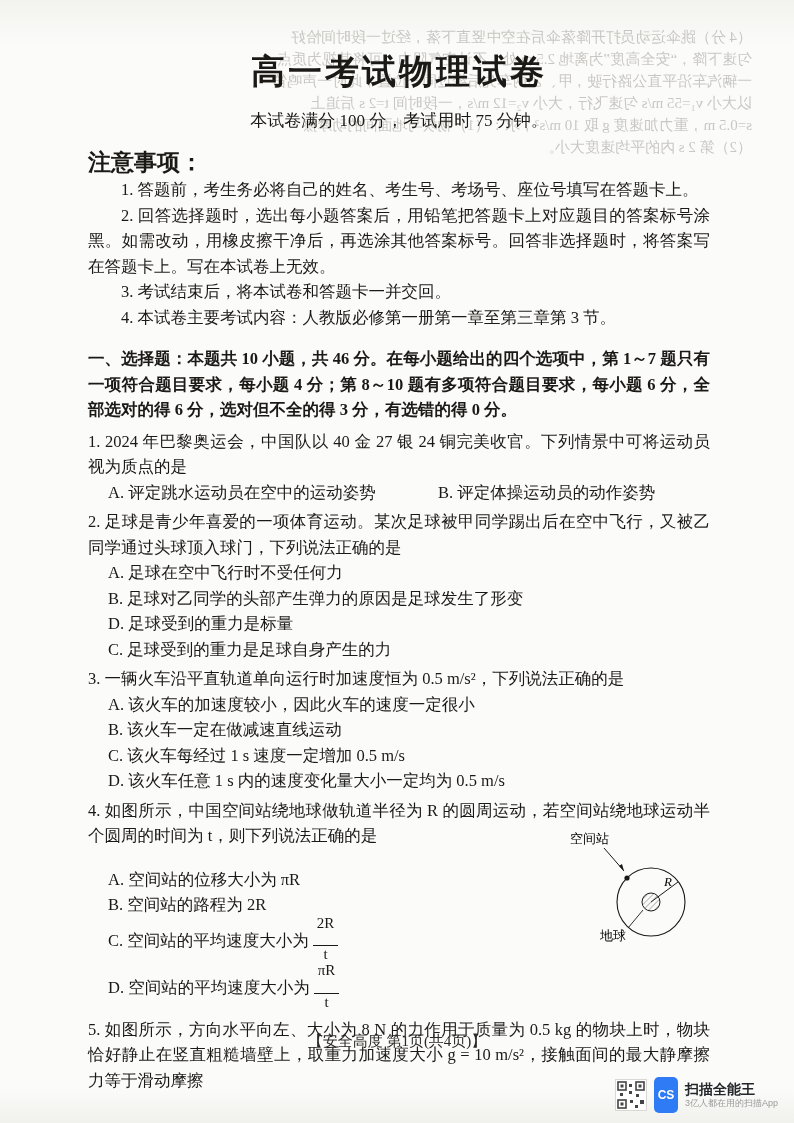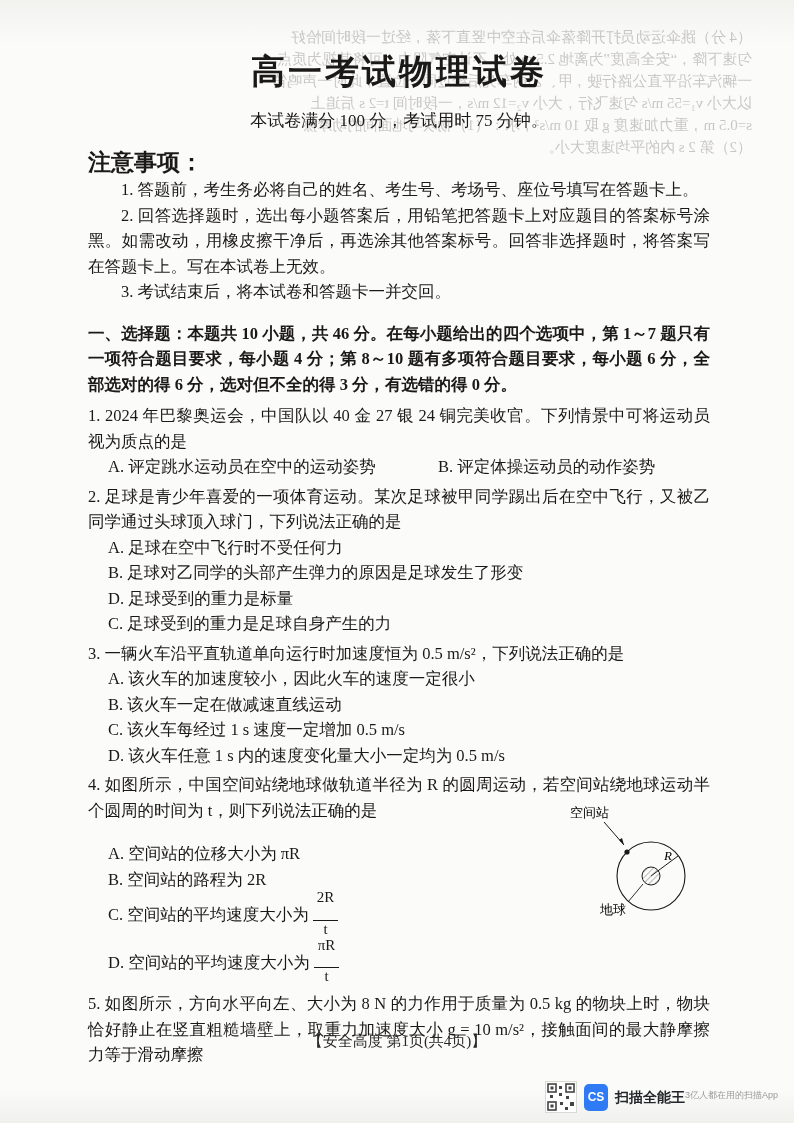--- a/index.html
+++ b/index.html
@@ -52,25 +52,25 @@
   .footer{
     position:absolute;left:0;right:0;bottom:72px;
     text-align:center;font-size:15px;z-index:1;color:#2a2824;
   }
   .watermark{
     position:absolute;right:16px;bottom:10px;z-index:2;
     display:flex;align-items:center;gap:7px;
   }
   .qr{width:30px;height:30px;background:#fff;border:1px solid #d8d8d4;}
   .cs-badge{
-    width:24px;height:27px;border-radius:5px;background:#2f7bf5;
+    width:24px;height:36px;border-radius:5px;background:#2f7bf5;
     color:#fff;font-family:"Liberation Sans",sans-serif;font-weight:700;
     font-size:12px;display:flex;align-items:center;justify-content:center;
   }
-  .wm-text{display:flex;flex-direction:row;justify-content:center;}
+  .wm-text{display:flex;flex-direction:column;justify-content:center;}
   .wm-brand{font-family:"Liberation Sans",sans-serif;font-weight:700;font-size:14px;color:#23262b;line-height:16px;}
   .wm-tagline{font-family:"Liberation Sans",sans-serif;font-size:9px;color:#9a9a98;line-height:12px;}
   svg text{font-family:"Liberation Serif","DejaVu Serif",serif;}
 </style>
 </head>
 <body>
 
 <div class="page">
 
   <div class="bleed">
@@ -84,20 +84,21 @@
 
   <div class="content">
 
     <h1 class="title">高一考试物理试卷</h1>
     <p class="subtitle">本试卷满分 100 分，考试用时 75 分钟。</p>
 
     <p class="notice-heading">注意事项：</p>
     <p class="notice">1. 答题前，考生务必将自己的姓名、考生号、考场号、座位号填写在答题卡上。</p>
     <p class="notice">2. 回答选择题时，选出每小题答案后，用铅笔把答题卡上对应题目的答案标号涂黑。如需改动，用橡皮擦干净后，再选涂其他答案标号。回答非选择题时，将答案写在答题卡上。写在本试卷上无效。</p>
     <p class="notice">3. 考试结束后，将本试卷和答题卡一并交回。</p>
+    <p class="notice">4. 本试卷主要考试内容：人教版必修第一册第一章至第三章第 3 节。</p>
 
     <p class="section-heading">一、选择题：本题共 10 小题，共 46 分。在每小题给出的四个选项中，第 1～7 题只有一项符合题目要求，每小题 4 分；第 8～10 题有多项符合题目要求，每小题 6 分，全部选对的得 6 分，选对但不全的得 3 分，有选错的得 0 分。</p>
 
     <div class="question">
       <p class="stem">1. 2024 年巴黎奥运会，中国队以 40 金 27 银 24 铜完美收官。下列情景中可将运动员视为质点的是</p>
       <div class="opt-grid">
         <span class="colL">A. 评定跳水运动员在空中的运动姿势</span>
         <span>B. 评定体操运动员的动作姿势</span>
       </div>
     </div>

